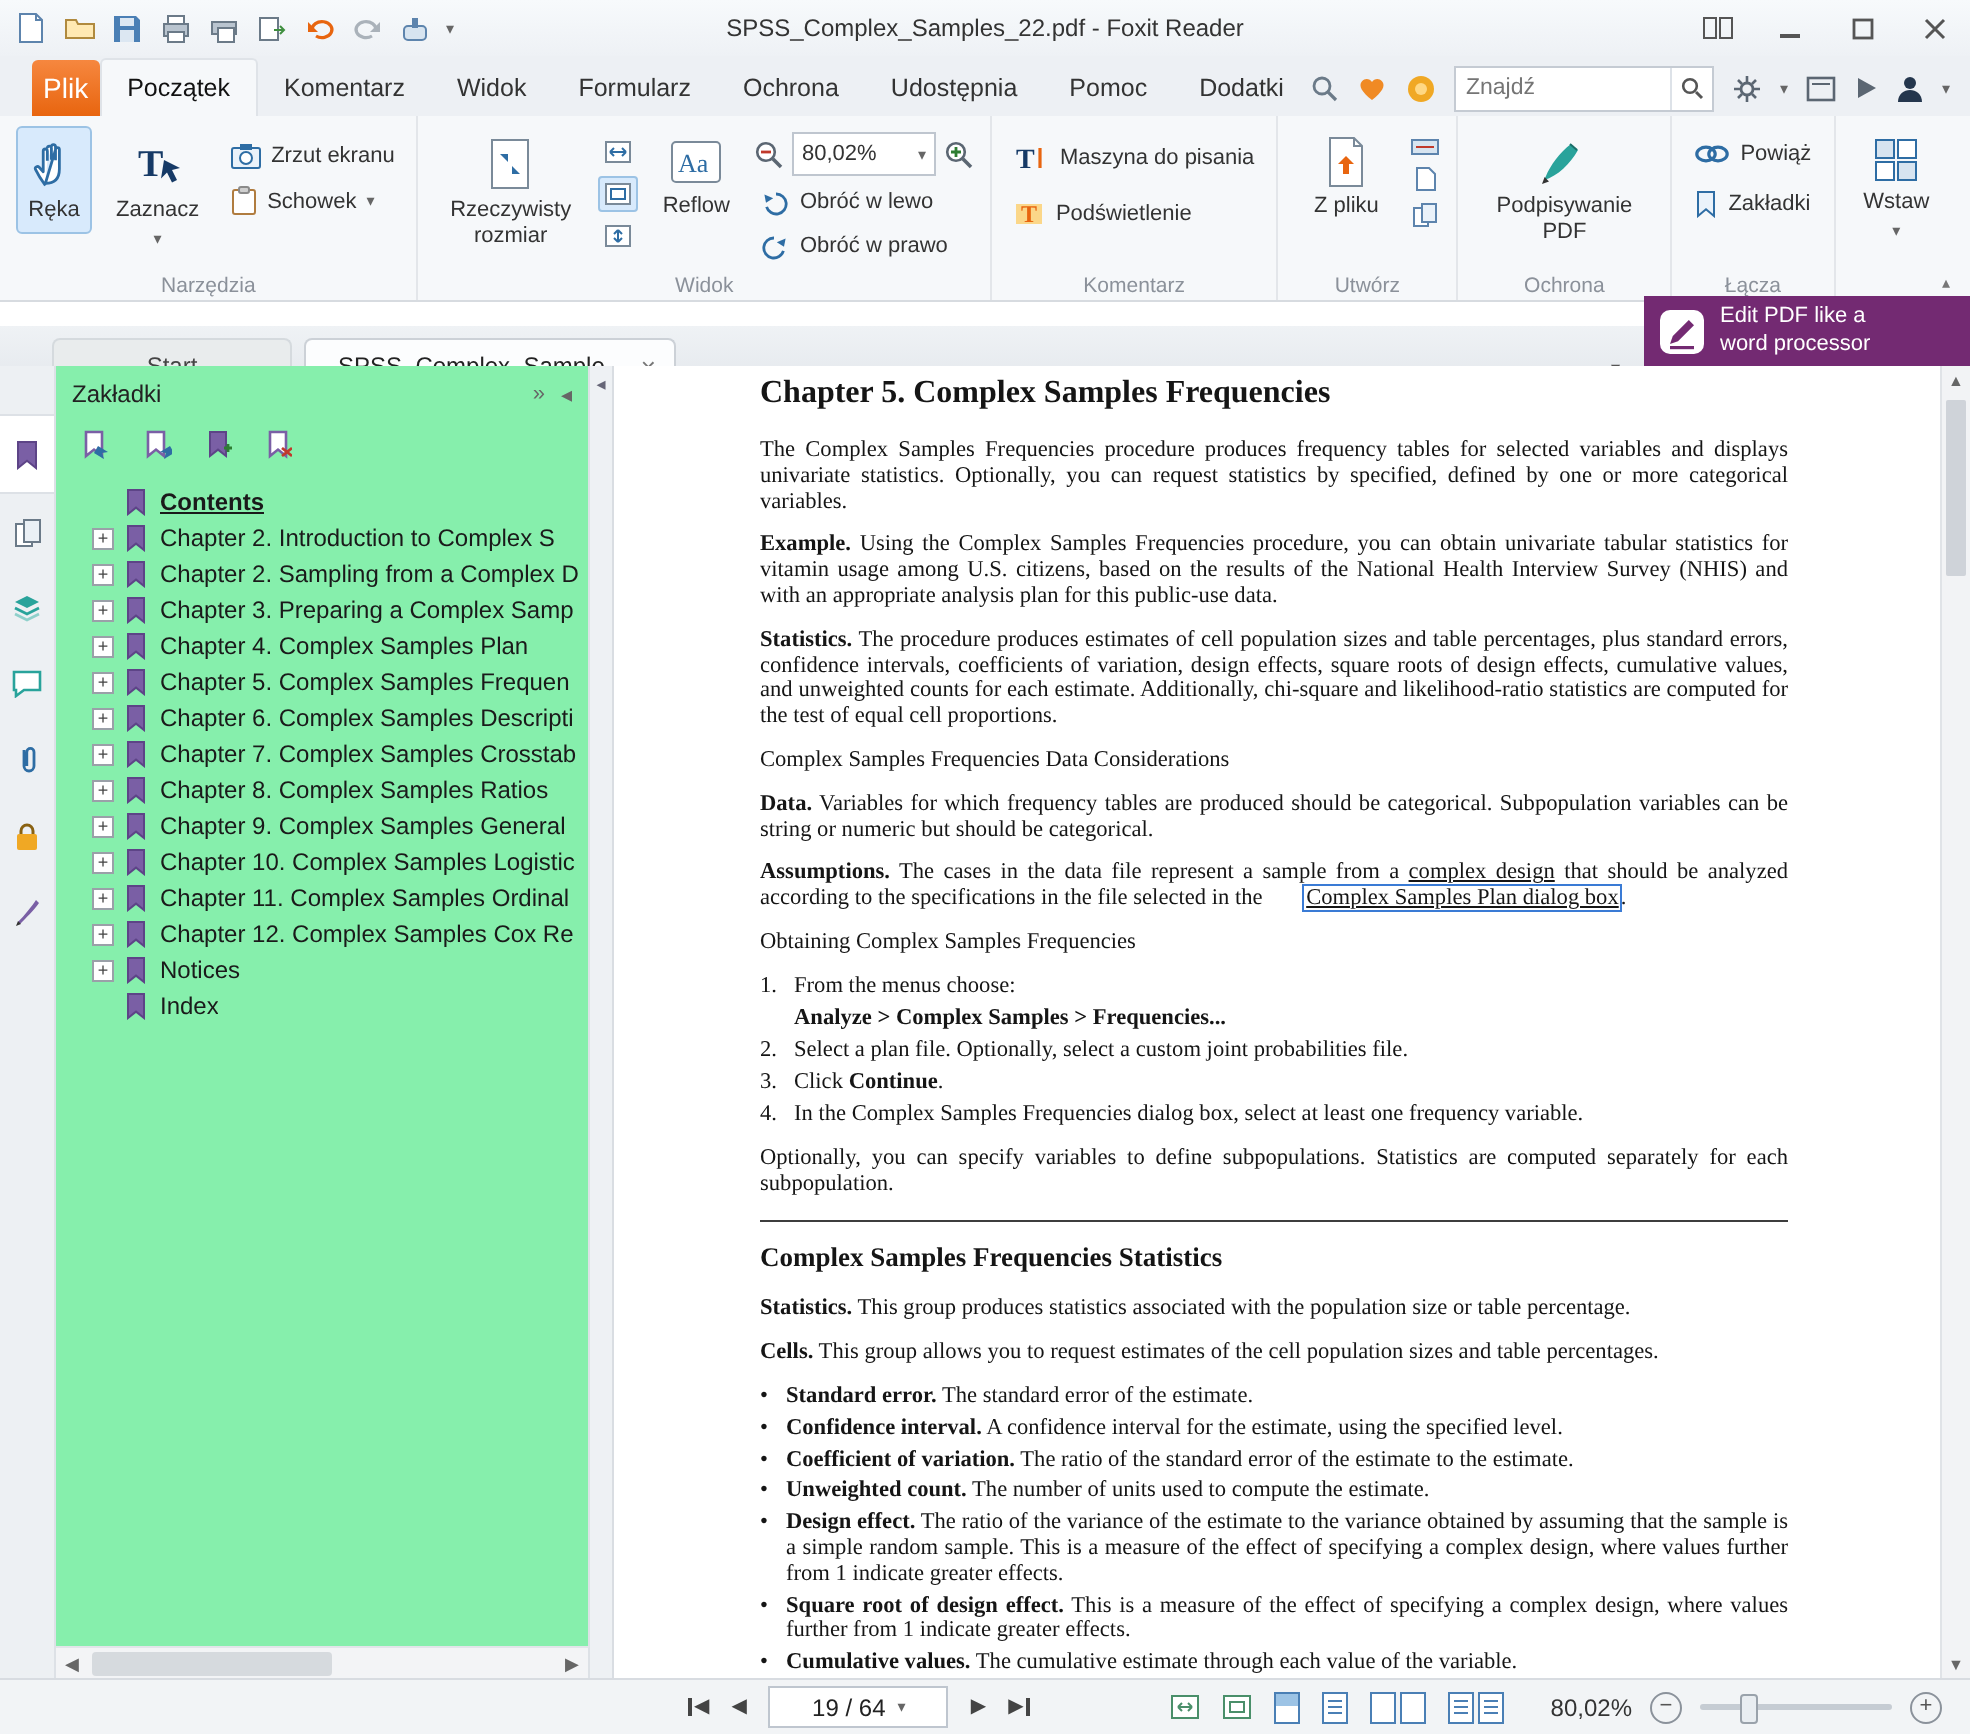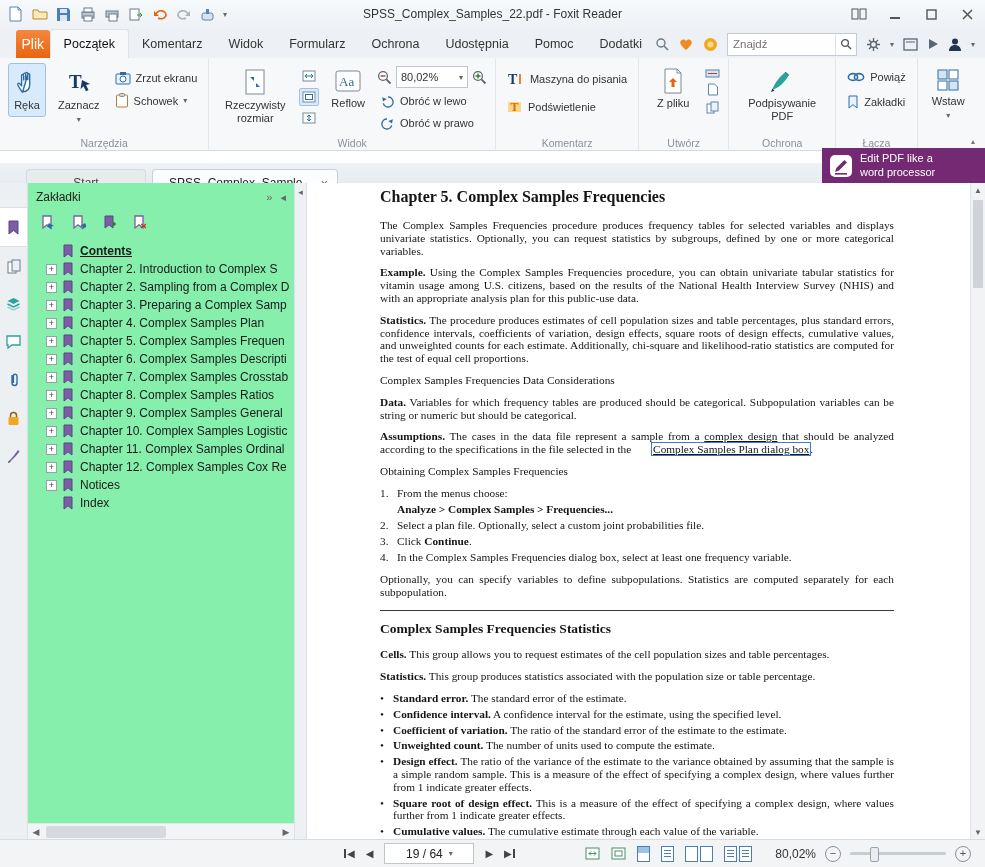--- a/index.html
+++ b/index.html
@@ -781,21 +781,21 @@
   <span class="arr">▶</span>
 </div>
 
 <div class="splitter">
   <div class="g">◂</div>
 </div>
 
 <div class="docarea">
   <div class="content">
     <h1>Chapter 5. Complex Samples Frequencies</h1>
-    <p><span>The Complex Samples Frequencies procedure produces frequency tables for selected variables and displays univariate statistics. Optionally, you can request statistics by subgroups, defined by one or more categorical variables.</span></p>
+    <p><span>The Complex Samples Frequencies procedure produces frequency tables for selected variables and displays univariate statistics. Optionally, you can request statistics by specified, defined by one or more categorical variables.</span></p>
     <p><span class="lead">Example.</span> <span>Using the Complex Samples Frequencies procedure, you can obtain univariate tabular statistics for vitamin usage among U.S. citizens, based on the results of the National Health Interview Survey (NHIS) and with an appropriate analysis plan for this public-use data.</span></p>
     <p><span class="lead">Statistics.</span> <span>The procedure produces estimates of cell population sizes and table percentages, plus standard errors, confidence intervals, coefficients of variation, design effects, square roots of design effects, cumulative values, and unweighted counts for each estimate. Additionally, chi-square and likelihood-ratio statistics are computed for the test of equal cell proportions.</span></p>
     <p class="plain-sub">Complex Samples Frequencies Data Considerations</p>
     <p><span class="lead">Data.</span> <span>Variables for which frequency tables are produced should be categorical. Subpopulation variables can be string or numeric but should be categorical.</span></p>
     <p><span class="lead">Assumptions.</span> <span>The cases in the data file represent a sample from a </span><span class="linku">complex design</span><span> that should be analyzed according to the specifications in the file selected in the </span><span class="linkbox">Complex Samples Plan dialog box</span><span>.</span></p>
     <p class="plain-sub">Obtaining Complex Samples Frequencies</p>
     <div class="steps">
       <div class="step">
           <span class="stepnum">1.</span>
           <span>From the menus choose:</span>
@@ -810,22 +810,22 @@
           <span><span>Click </span><span class="lead">Continue</span><span>.</span></span>
         </div>
       <div class="step">
           <span class="stepnum">4.</span>
           <span>In the Complex Samples Frequencies dialog box, select at least one frequency variable.</span>
         </div>
     </div>
     <p><span>Optionally, you can specify variables to define subpopulations. Statistics are computed separately for each subpopulation.</span></p>
     <hr class="rule">
     <h2>Complex Samples Frequencies Statistics</h2>
+    <p><span class="lead">Statistics.</span> <span>This group produces statistics associated with the population size or table percentage.</span></p>
     <p><span class="lead">Cells.</span> <span>This group allows you to request estimates of the cell population sizes and table percentages.</span></p>
-    <p><span class="lead">Statistics.</span> <span>This group produces statistics associated with the population size or table percentage.</span></p>
     <div class="bullet">
         <span class="bdot">•</span>
         <span class="btext"><span class="lead">Standard error.</span> <span>The standard error of the estimate.</span></span>
       </div>
     <div class="bullet">
         <span class="bdot">•</span>
         <span class="btext"><span class="lead">Confidence interval.</span> <span>A confidence interval for the estimate, using the specified level.</span></span>
       </div>
     <div class="bullet">
         <span class="bdot">•</span>

